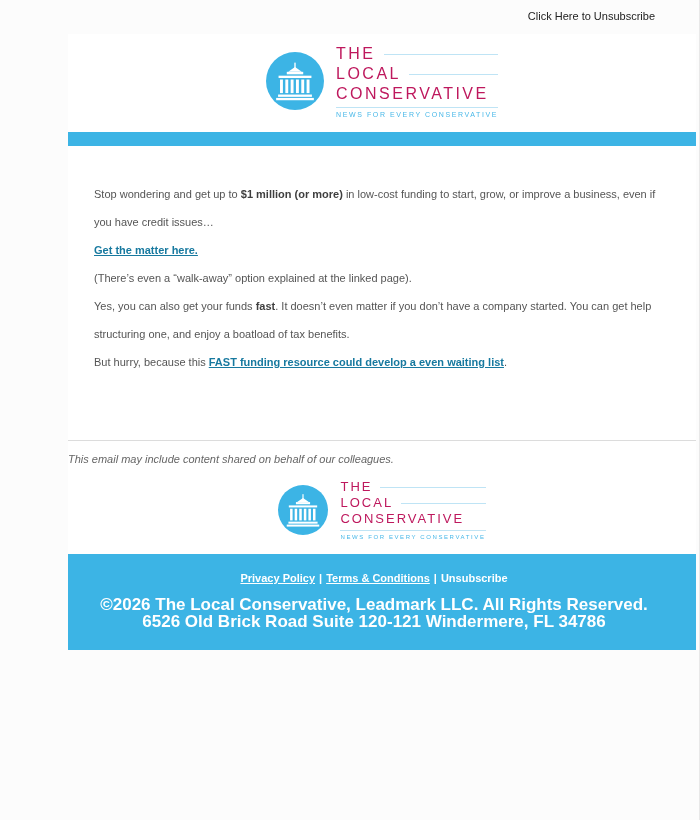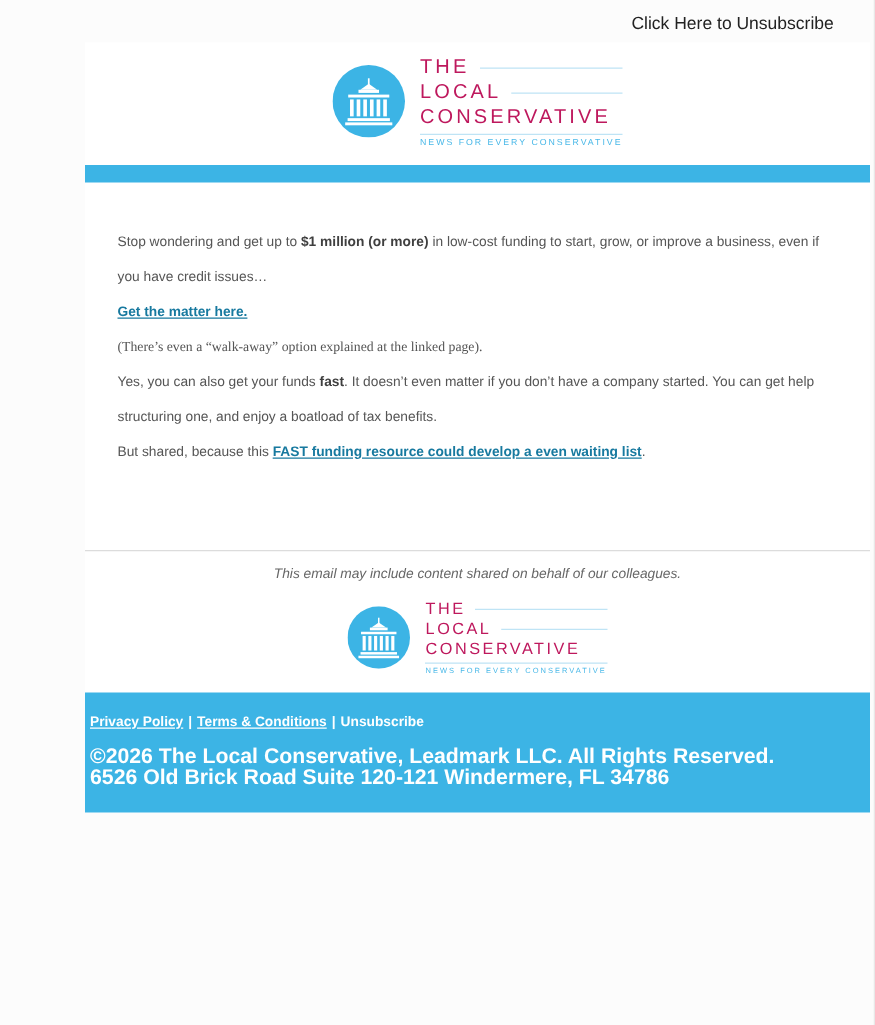--- a/index.html
+++ b/index.html
@@ -9,22 +9,22 @@
     height: 820px;
     background: #fcfcfc;
     font-family: "Liberation Sans", sans-serif;
     overflow: hidden;
     position: relative;
     border-right: 1px solid #e8e8e8;
   }
   .top-unsub {
     position: absolute;
     top: 10px;
-    right: 32px;
-    font-size: 14px;
+    right: 44px;
+    font-size: 11px;
     color: #222;
     cursor: pointer;
     text-decoration: none;
   }
   .email {
     width: 628px;
     margin: 34px 4px 0 68px;
     background: #ffffff;
   }
   
@@ -60,42 +60,43 @@
   
   .content {
     padding: 34px 26px 64px 26px;
     font-size: 11px;
     line-height: 28px;
     color: #555555;
   }
   .content p { margin: 0; }
   .p1 { margin-bottom: 32px; }
   .p-link { margin-bottom: 0; }
-  .p2 { margin-bottom: 30px; font-family: Liberation Serif, serif; }
+  .p2 { margin-bottom: 30px; }
   .p3 { margin-bottom: 26px; }
   .content b { color: #3f3f3f; }
   .body-link {
     color: #17799f;
     font-weight: bold;
     text-decoration: underline;
     cursor: pointer;
   }
   
   .divider { border: 0; border-top: 1px solid #dcdcdc; margin: 0; }
   .disclaimer {
     margin: 12px 0 4px 0;
-    text-align: center;
+    text-align: left;
     font-size: 11px;
     font-style: italic;
     color: #666666;
   }
   
   .footer {
     background: #3cb4e5;
     color: #ffffff;
+    text-align: center;
     padding: 18px 20px 20px 4px;
   }
   .footer-links { font-size: 11px; font-weight: bold; margin-bottom: 12px; }
   .footer-links a { color: #ffffff; cursor: pointer; }
   .f-underline { text-decoration: underline; }
   .f-plain { text-decoration: none; }
   .f-sep { font-weight: bold; margin: 0 4px; }
   .footer-line { font-size: 17px; line-height: 17px; font-weight: bold; }
 </style>
 </head>
@@ -144,21 +145,21 @@
 
   <div class="content">
     <p class="p1"><span>Stop wondering and get up to </span><b>$1 million (or more)</b><span> in low-cost funding to start, grow, or improve a business, even if you have credit issues…</span></p>
 
     <p class="p-link"><a class="body-link">Get the matter here.</a></p>
 
     <p class="p2"><span>(There’s even a “walk-away” option explained at the linked page).</span></p>
 
     <p class="p3"><span>Yes, you can also get your funds </span><b>fast</b><span>. It doesn’t even matter if you don’t have a company started. You can get help structuring one, and enjoy a boatload of tax benefits.</span></p>
 
-    <p class="p4"><span>But shared, because this </span><a class="body-link">FAST funding resource could develop a even waiting list</a><span>.</span></p>
+    <p class="p4"><span>But hurry, because this </span><a class="body-link">FAST funding resource could develop a even waiting list</a><span>.</span></p>
   </div>
 
   <hr class="divider">
 
   <p class="disclaimer">This email may include content shared on behalf of our colleagues.</p>
 
   <div class="logo small">
     <span class="logo-circle">
       <svg viewBox="0 0 60 60" width="50" height="50" aria-hidden="true">
         <circle cx="30" cy="30" r="30" fill="#3cb4e5"></circle>

